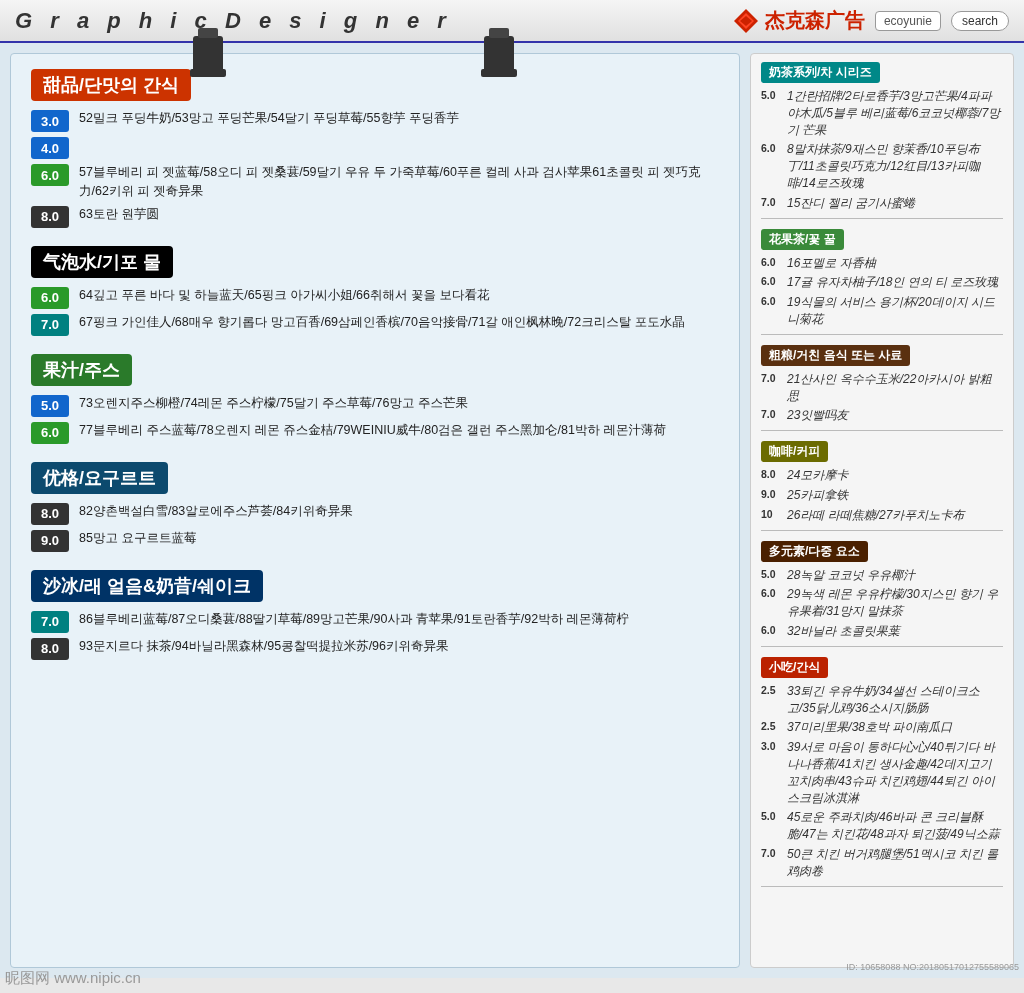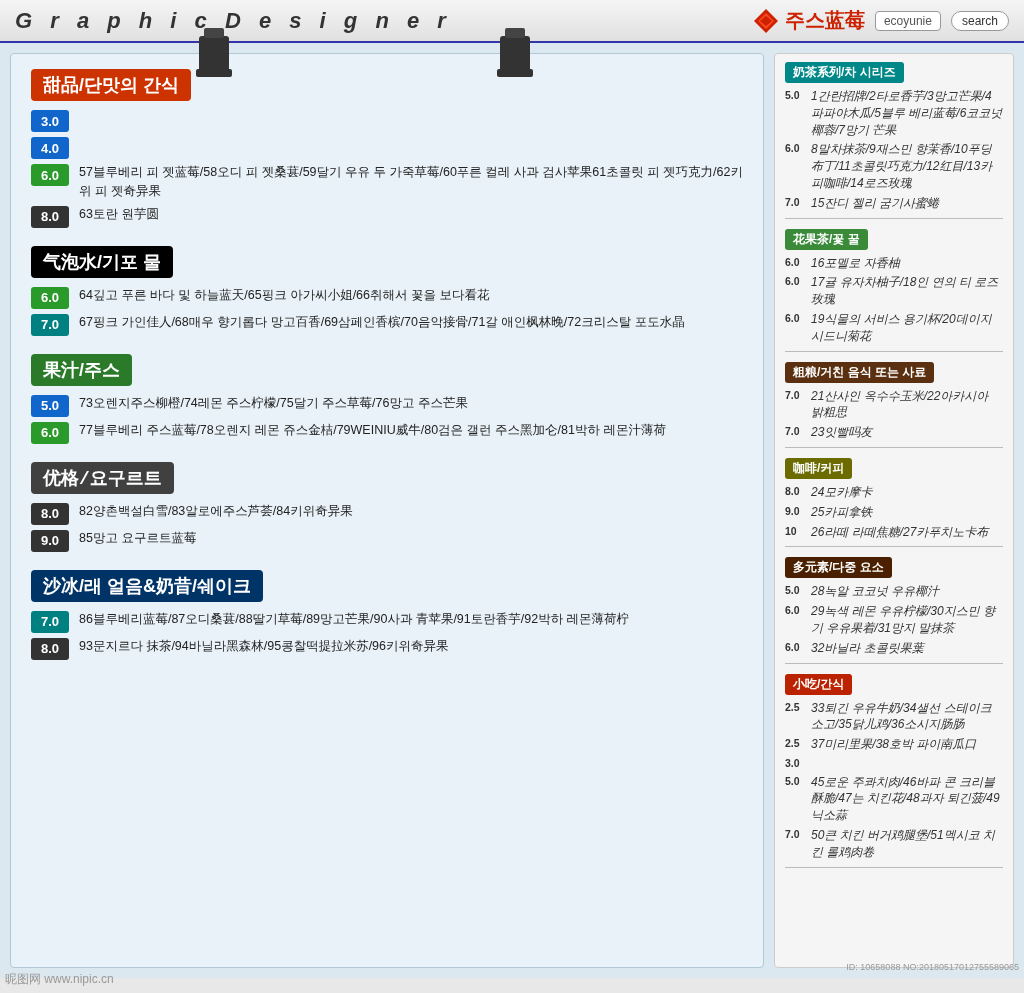--- a/index.html
+++ b/index.html
@@ -131,21 +131,21 @@
       padding: 4px 12px;
       border-radius: 4px;
       font-size: 18px;
       font-weight: bold;
       margin-bottom: 8px;
       color: white;
     }
     .title-red { background: #cc3300; }
     .title-brown { background: #000000; }
     .title-green { background: #2a7a2a; }
-    .title-teal { background: #404040; font-family: Liberation Mono, monospace; }
+    .title-teal { background: #0c4a6e; }
     .title-darkblue { background: #003366; }
 
     .menu-row {
       display: flex;
       align-items: flex-start;
       margin-bottom: 4px;
       font-size: 13px;
       color: #222;
     }
     .price-badge {
@@ -168,21 +168,21 @@
     .price-dark { background: #333; }
 
     .menu-text {
       flex: 1;
       line-height: 1.5;
       font-size: 12.5px;
     }
 
     
     .right-card {
-      width: 240px;
+      width: 264px;
       background: #f5f5f5;
       border: 1px solid #ccc;
       border-radius: 4px;
       padding: 8px 10px;
       font-size: 11px;
       overflow-y: auto;
       flex-shrink: 0;
     }
 
     .r-section { margin-bottom: 10px; }
@@ -221,21 +221,21 @@
       color: #333;
       flex: 1;
       font-style: italic;
     }
 
     
     .watermark {
       position: absolute;
       bottom: 5px;
       left: 5px;
-      font-size: 12px;
+      font-size: 15px;
       color: #999;
     }
     .watermark2 {
       position: absolute;
       bottom: 21px;
       right: 5px;
       font-size: 9px;
       color: #999;
     }
 
@@ -250,36 +250,37 @@
 
 <div class="header">
   <div class="header-title">G r a p h i c   D e s i g n e r</div>
   <div class="header-right">
     <div class="brand-logo">
       <svg class="diamond-icon" viewBox="0 0 28 28">
         <polygon points="14,2 26,14 14,26 2,14" fill="#cc2200"></polygon>
         <polygon points="14,6 22,14 14,22 6,14" fill="#ff4422"></polygon>
         <polygon points="14,9 20,14 14,19 8,14" fill="#cc2200"></polygon>
       </svg>
-      <span class="brand-name">주스蓝莓</span>
+      <span class="brand-name">杰克森广告</span>
     </div>
     <span class="eco-badge">ecoyunie</span>
     <button class="search-btn">search</button>
   </div>
 </div>
 
 <div class="main-area">
 
   <div class="left-card">
     <div class="clip clip-left"></div>
     <div class="clip clip-right"></div>
 
     <div id="left-sections">
         <div class="section"><span class="section-title title-red">甜品/단맛의 간식</span><div class="menu-row">
             <span class="price-badge price-blue">3.0</span>
+            <span class="menu-text">52밀크 푸딩牛奶/53망고 푸딩芒果/54달기 푸딩草莓/55향芋 푸딩香芋</span>
           </div><div class="menu-row">
             <span class="price-badge price-blue">4.0</span>
           </div><div class="menu-row">
             <span class="price-badge price-green">6.0</span>
             <span class="menu-text">57블루베리 피 젯蓝莓/58오디 피 젯桑葚/59달기 우유 두 가죽草莓/60푸른 컬레 사과 검사苹果61초콜릿 피 젯巧克力/62키위 피 젯奇异果</span>
           </div><div class="menu-row">
             <span class="price-badge price-dark">8.0</span>
             <span class="menu-text">63토란 원芋圆</span>
           </div></div>
         <div class="section"><span class="section-title title-brown">气泡水/기포 물</span><div class="menu-row">
@@ -363,20 +364,21 @@
             <span class="r-text">32바닐라 초콜릿果葉</span>
           </div><hr class="divider-line"></div>
         <div class="r-section"><span class="r-title rt-red">小吃/간식</span><div class="r-row">
             <span class="r-price">2.5</span>
             <span class="r-text">33퇴긴 우유牛奶/34샐선 스테이크소고/35닭儿鸡/36소시지肠肠</span>
           </div><div class="r-row">
             <span class="r-price">2.5</span>
             <span class="r-text">37미리里果/38호박 파이南瓜口</span>
           </div><div class="r-row">
             <span class="r-price">3.0</span>
+            <span class="r-text">39서로 마음이 통하다心心/40튀기다 바나나香蕉/41치킨 생사金趣/42데지고기 꼬치肉串/43슈파 치킨鸡翅/44퇴긴 아이스크림冰淇淋</span>
           </div><div class="r-row">
             <span class="r-price">5.0</span>
             <span class="r-text">45로운 주콰치肉/46바파 콘 크리블酥脆/47는 치킨花/48과자 퇴긴菠/49닉소蒜</span>
           </div><div class="r-row">
             <span class="r-price">7.0</span>
             <span class="r-text">50큰 치킨 버거鸡腿堡/51멕시코 치킨 롤鸡肉卷</span>
           </div><hr class="divider-line"></div>
       </div>
   </div>
 

